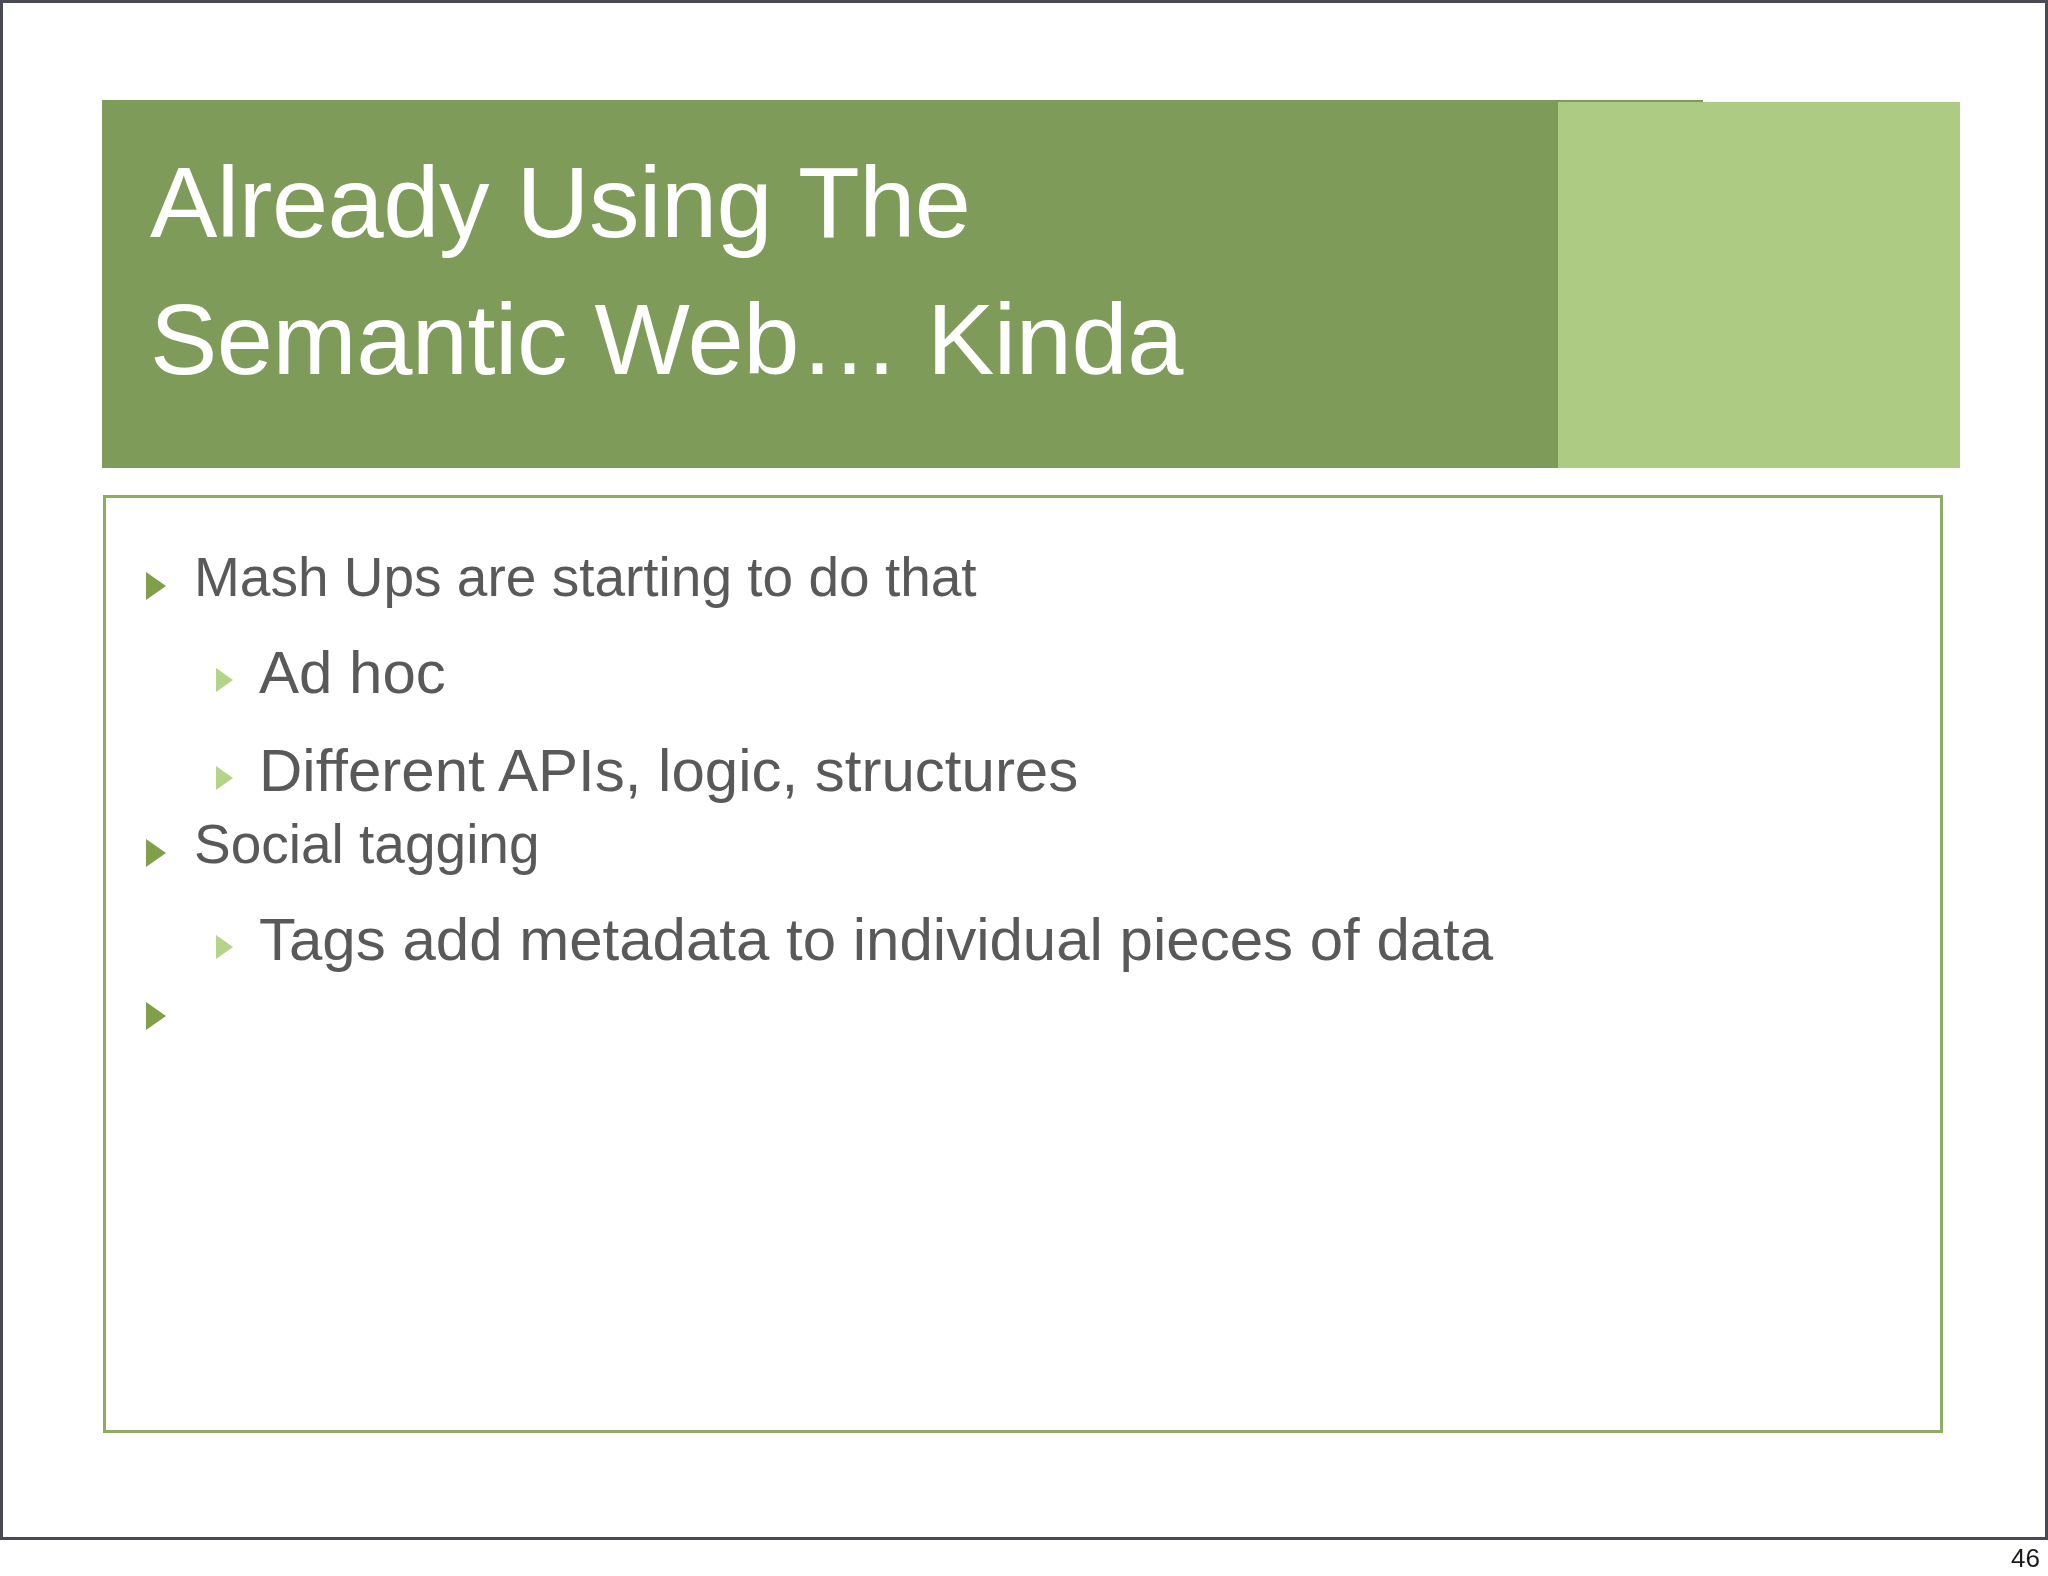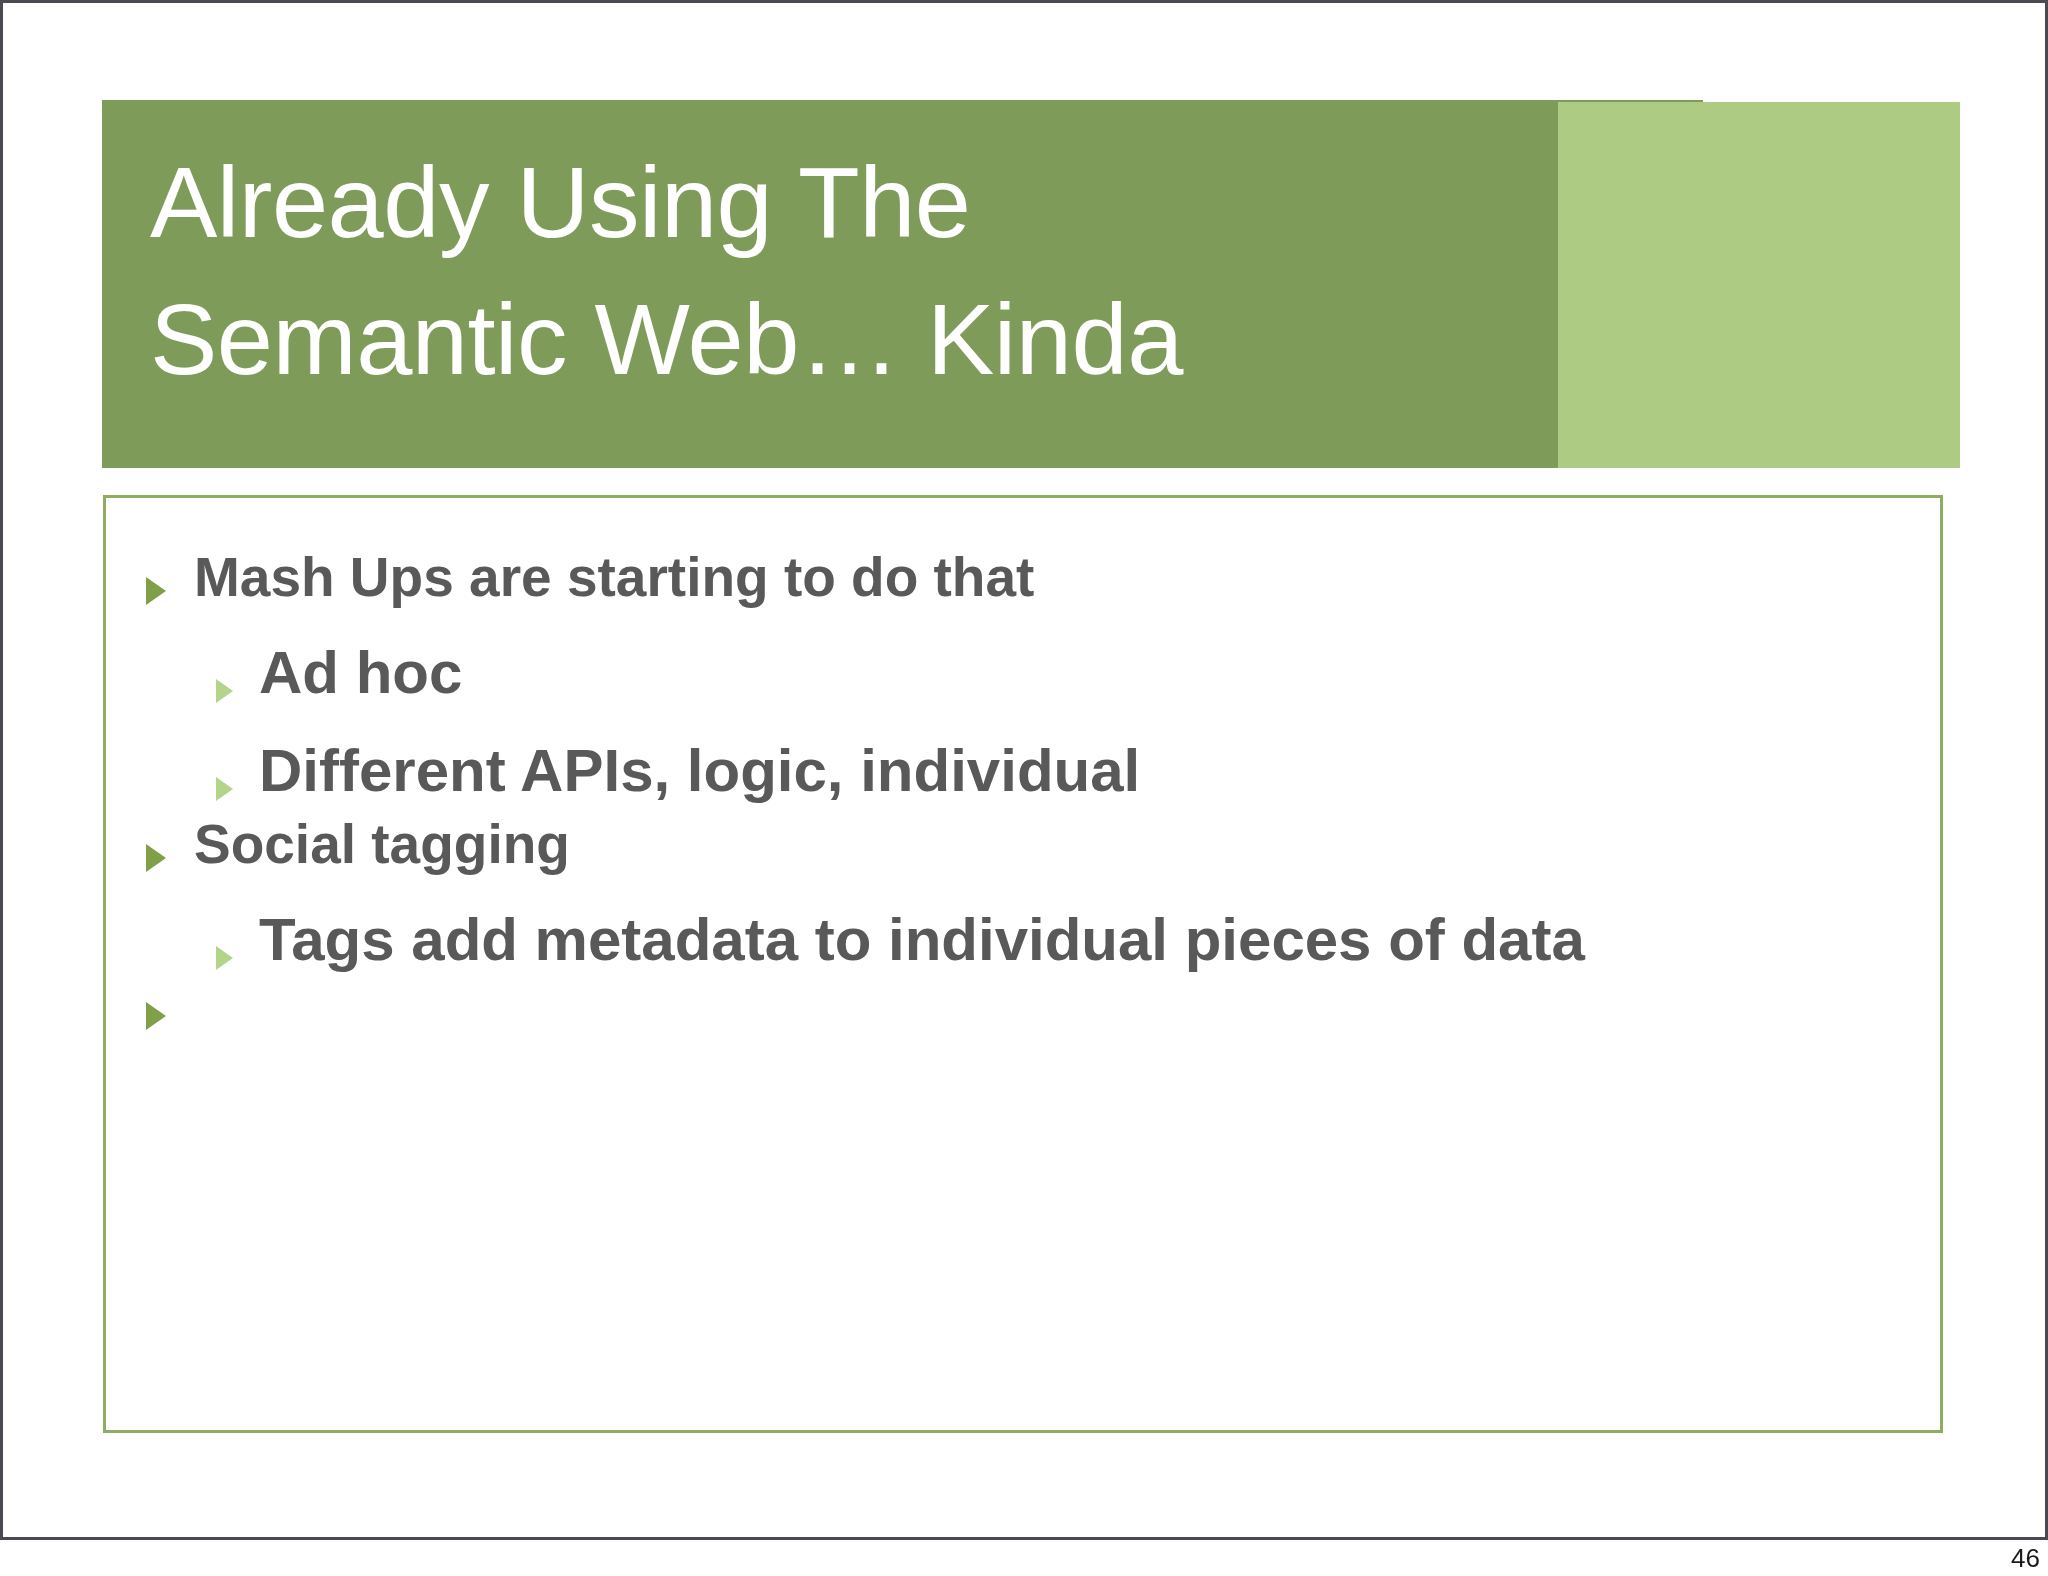--- a/index.html
+++ b/index.html
@@ -81,24 +81,24 @@
 
   ul.bullets {
     list-style: none;
     margin: 0;
     padding: 0;
   }
 
   li.bullet {
     position: relative;
     display: flex;
-    align-items: flex-end;
+    align-items: center;
     color: #595959;
     font-family: "Liberation Sans", sans-serif;
-    font-weight: 700;
+    font-weight: 400;
   }
 
   
   li.lvl1 {
     margin-left: 40px;
     font-size: 55px;
     line-height: 1.0;
     margin-top: 16px;
   }
   li.lvl1:first-child { margin-top: 52px; }
@@ -168,21 +168,21 @@
         <span class="btext">Mash Ups are starting to do that</span>
       </li>
 
       <li class="bullet lvl2">
         <span class="tri"></span>
         <span class="btext">Ad hoc</span>
       </li>
 
       <li class="bullet lvl2">
         <span class="tri"></span>
-        <span class="btext">Different APIs, logic, individual</span>
+        <span class="btext">Different APIs, logic, structures</span>
       </li>
 
       <li class="bullet lvl1">
         <span class="tri"></span>
         <span class="btext">Social tagging</span>
       </li>
 
       <li class="bullet lvl2">
         <span class="tri"></span>
         <span class="btext">Tags add metadata to individual pieces of data</span>

